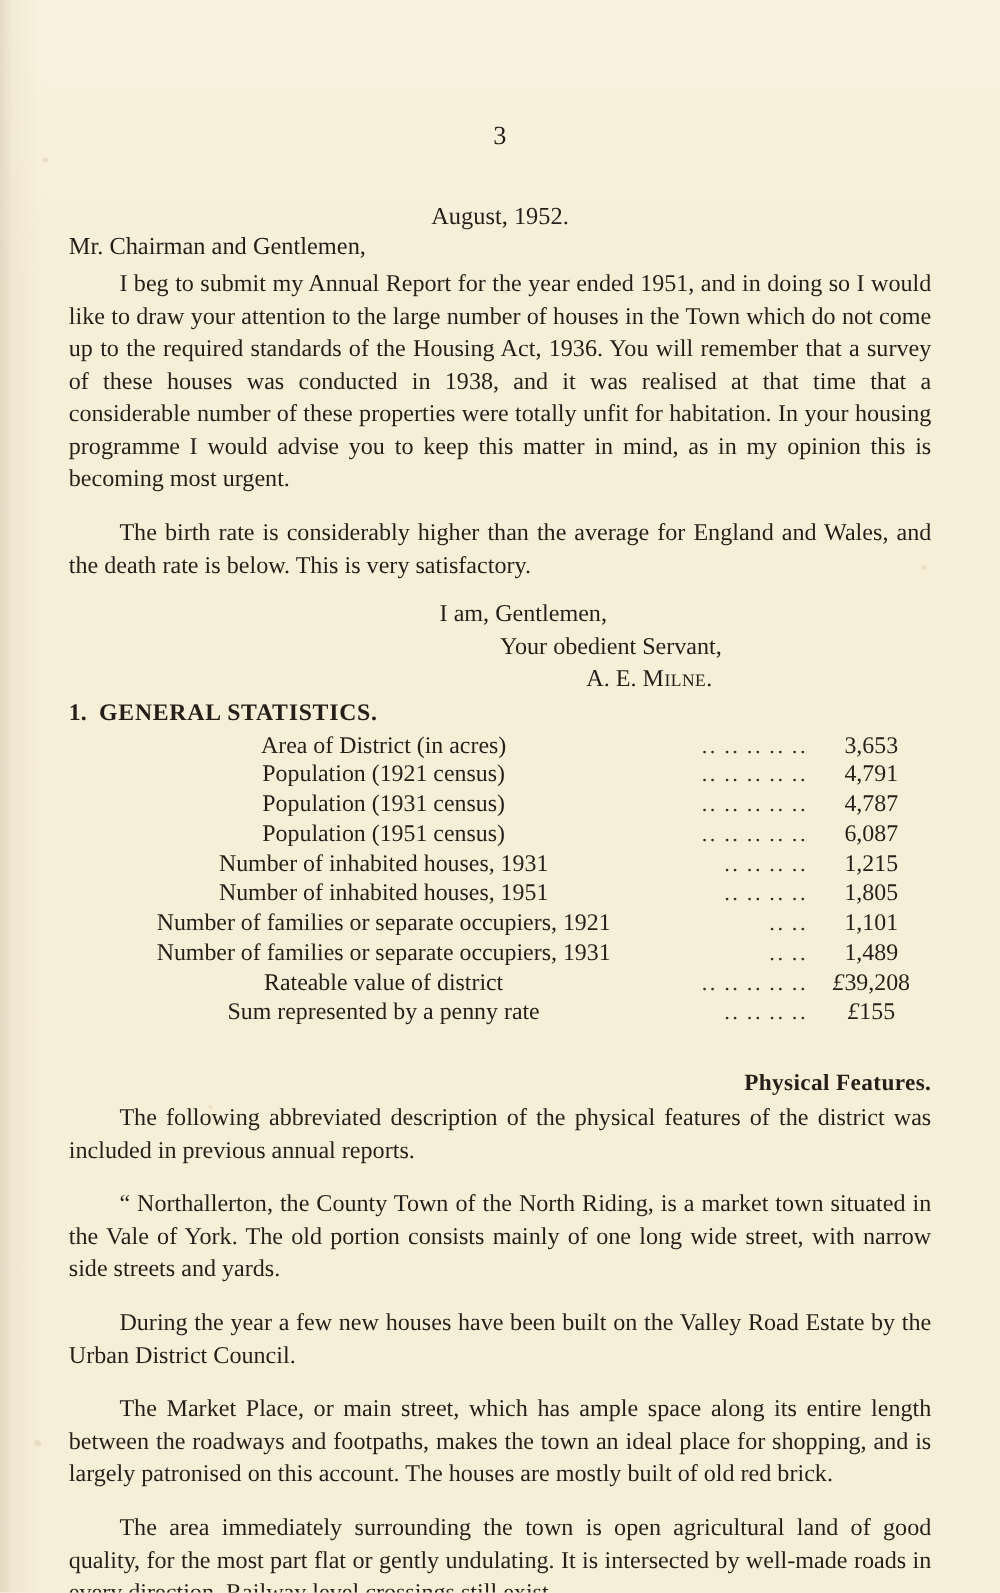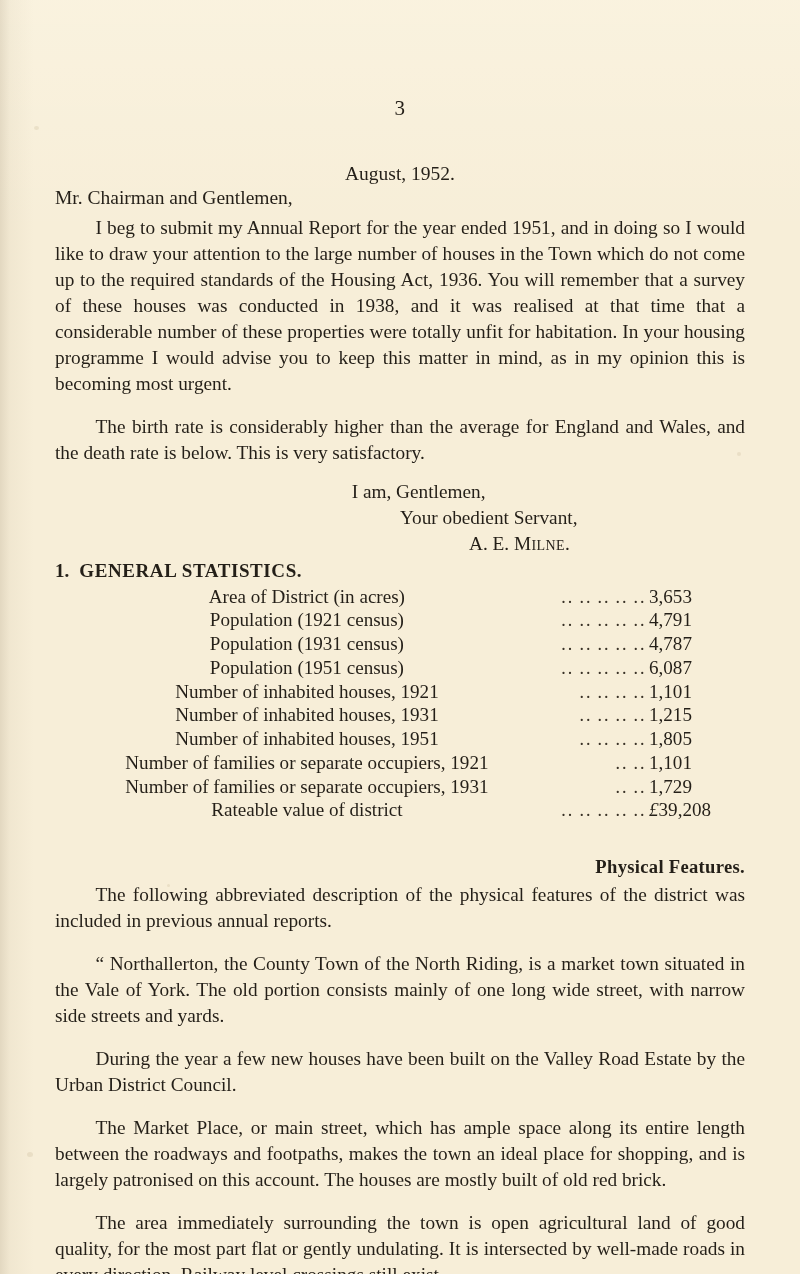--- a/index.html
+++ b/index.html
@@ -108,21 +108,21 @@
     white-space: nowrap;
   }
   td.label { text-align: center; margin-left: 45px; }
   td.lead {
     text-align: center;
     letter-spacing: 2px;
     color: #3a3227;
     font-size: 18px;
   }
   td.value {
-    text-align: left;
+    text-align: center;
     padding-left: 4px;
     width: 96px;
   }
   .pound {
     font-family: "Liberation Serif", "DejaVu Serif", serif;
     font-style: italic;
     padding-right: 0px;
   }
 
   .sub-title {
@@ -202,72 +202,72 @@
           <tr>
             <td class="label">Population (1951 census)</td>
             <td class="lead">..</td>
             <td class="lead">..</td>
             <td class="lead">..</td>
             <td class="lead">..</td>
             <td class="lead">..</td>
             <td class="value">6,087</td>
           </tr>
           <tr>
-            <td class="label">Number of inhabited houses, 1921</td>
-            <td class="lead"></td>
-            <td class="lead">..</td>
-            <td class="lead">..</td>
+            <td class="label">Number of inhabited houses, 1931</td>
+            <td class="lead"></td>
+            <td class="lead">..</td>
+            <td class="lead">..</td>
+            <td class="lead">..</td>
+            <td class="lead">..</td>
+            <td class="value">1,215</td>
+          </tr>
+          <tr>
+            <td class="label">Number of inhabited houses, 1951</td>
+            <td class="lead"></td>
+            <td class="lead">..</td>
+            <td class="lead">..</td>
+            <td class="lead">..</td>
+            <td class="lead">..</td>
+            <td class="value">1,805</td>
+          </tr>
+          <tr>
+            <td class="label">Number of families or separate occupiers, 1921</td>
+            <td class="lead"></td>
+            <td class="lead"></td>
+            <td class="lead"></td>
             <td class="lead">..</td>
             <td class="lead">..</td>
             <td class="value">1,101</td>
           </tr>
           <tr>
-            <td class="label">Number of inhabited houses, 1931</td>
-            <td class="lead"></td>
-            <td class="lead">..</td>
-            <td class="lead">..</td>
-            <td class="lead">..</td>
-            <td class="lead">..</td>
-            <td class="value">1,215</td>
-          </tr>
-          <tr>
-            <td class="label">Number of inhabited houses, 1951</td>
-            <td class="lead"></td>
-            <td class="lead">..</td>
-            <td class="lead">..</td>
-            <td class="lead">..</td>
-            <td class="lead">..</td>
-            <td class="value">1,805</td>
-          </tr>
-          <tr>
-            <td class="label">Number of families or separate occupiers, 1921</td>
-            <td class="lead"></td>
-            <td class="lead"></td>
-            <td class="lead"></td>
-            <td class="lead">..</td>
-            <td class="lead">..</td>
-            <td class="value">1,101</td>
-          </tr>
-          <tr>
             <td class="label">Number of families or separate occupiers, 1931</td>
             <td class="lead"></td>
             <td class="lead"></td>
             <td class="lead"></td>
             <td class="lead">..</td>
             <td class="lead">..</td>
-            <td class="value">1,729</td>
+            <td class="value">1,489</td>
           </tr>
           <tr>
             <td class="label">Rateable value of district</td>
             <td class="lead">..</td>
             <td class="lead">..</td>
             <td class="lead">..</td>
             <td class="lead">..</td>
             <td class="lead">..</td>
             <td class="value"><span class="pound">£</span><span>39,208</span></td>
+          </tr>
+          <tr>
+            <td class="label">Sum represented by a penny rate</td>
+            <td class="lead"></td>
+            <td class="lead">..</td>
+            <td class="lead">..</td>
+            <td class="lead">..</td>
+            <td class="lead">..</td>
+            <td class="value"><span class="pound">£</span><span>155</span></td>
           </tr>
         </tbody>
     </table>
 
     <div class="sub-title">Physical Features.</div>
 
     <p class="body-par">The following abbreviated description of the physical features of the district was included in previous annual reports.</p>
     <p class="body-par gap quote-par">“ Northallerton, the County Town of the North Riding, is a market town situated in the Vale of York. The old portion consists mainly of one long wide street, with narrow side streets and yards.</p>
     <p class="body-par gap">During the year a few new houses have been built on the Valley Road Estate by the Urban District Council.</p>
     <p class="body-par gap">The Market Place, or main street, which has ample space along its entire length between the roadways and footpaths, makes the town an ideal place for shopping, and is largely patronised on this account. The houses are mostly built of old red brick.</p>

